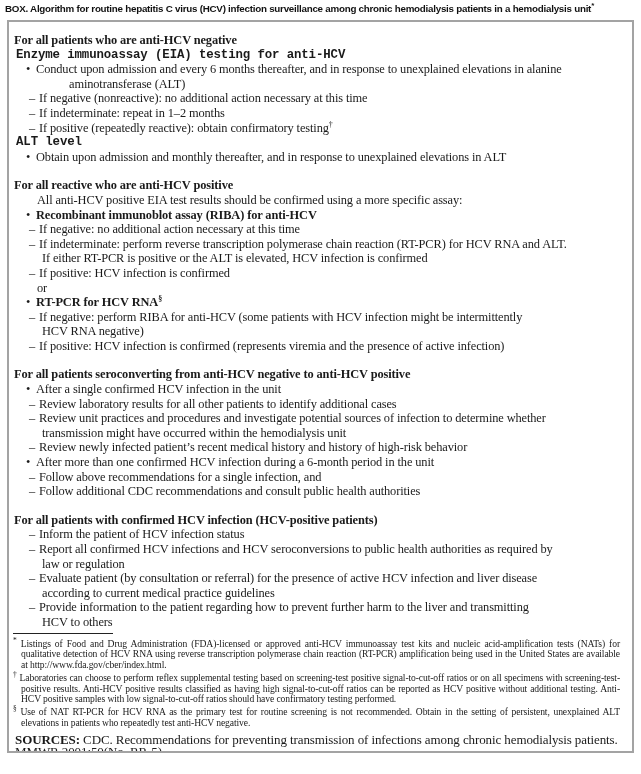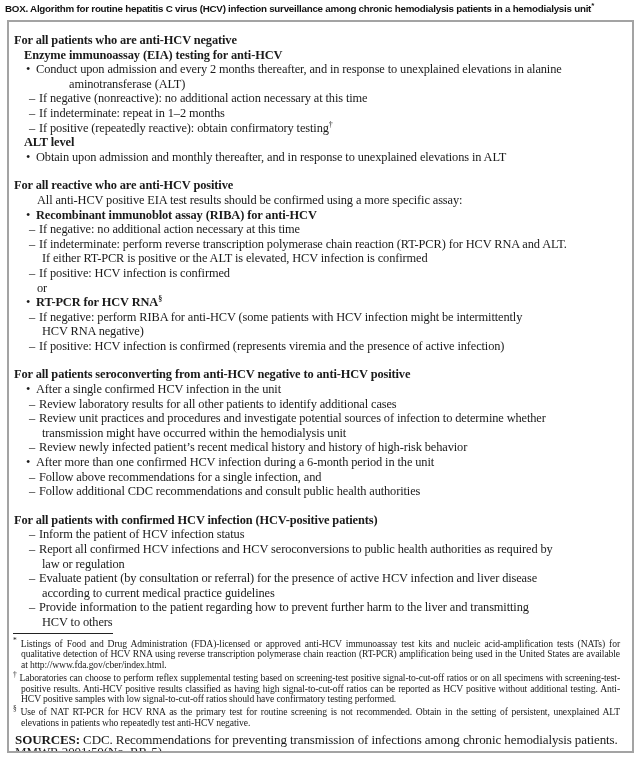--- a/index.html
+++ b/index.html
@@ -17,21 +17,21 @@
   .frame {
     position:absolute; left:7px; right:7px; top:20px; bottom:9px;
     border:2px solid #a3a3a3; box-sizing:border-box;
     padding:11px 8px 0 0; overflow:hidden;
   }
   .section { margin:0; }
   .section + .section { margin-top:14px; }
   .line { font-size:12.4px; line-height:14.6px; letter-spacing:-0.12px; }
   .h1 { padding-left:5px; font-weight:bold; }
   .l1 { padding-left:15px;margin-left:13px; }
-  .h2 { padding-left:15px; font-weight:bold; }
+  .h2 { padding-left:7px; font-weight:bold;font-family:Liberation Mono, monospace; }
   .bullet-line { padding-left:17px; }
   .dash-line { padding-left:20px; }
   .bwrap { padding-left:32px;margin-left:28px; }
   .dwrap { padding-left:33px; }
   .marker { display:inline-block; width:10px; }
   .bold { font-weight:bold; }
   sup { font-size:8px; line-height:0; }
   .fn-sep {
     margin:3px 0 2px 4px; width:100px; height:0;
     border-top:1.5px solid #222;
@@ -48,21 +48,21 @@
 </head>
 <body>
 
 <div class="page">
   <div class="box-title"><span>BOX. Algorithm for routine hepatitis C virus (HCV) infection surveillance among chronic hemodialysis patients in a hemodialysis unit</span><sup>*</sup></div>
   <div class="frame">
     <div>
         <div class="section">
           <div class="line h1">For all patients who are anti-HCV negative</div>
           <div class="line h2">Enzyme immunoassay (EIA) testing for anti-HCV</div>
-          <div class="line bullet-line"><span class="marker">•</span><span>Conduct upon admission and every 2 months thereafter, and in response to unexplained elevations in alanine</span></div>
+          <div class="line bullet-line"><span class="marker">•</span><span>Conduct upon admission and every 6 months thereafter, and in response to unexplained elevations in alanine</span></div>
           <div class="line bwrap">aminotransferase (ALT)</div>
           <div class="line dash-line"><span class="marker">–</span><span>If negative (nonreactive): no additional action necessary at this time</span></div>
           <div class="line dash-line"><span class="marker">–</span><span>If indeterminate: repeat in 1–2 months</span></div>
           <div class="line dash-line"><span class="marker">–</span><span>If positive (repeatedly reactive): obtain confirmatory testing<sup>†</sup></span></div>
           <div class="line h2">ALT level</div>
           <div class="line bullet-line"><span class="marker">•</span><span>Obtain upon admission and monthly thereafter, and in response to unexplained elevations in ALT</span></div>
         </div>
         <div class="section">
           <div class="line h1">For all reactive who are anti-HCV positive</div>
           <div class="line l1">All anti-HCV positive EIA test results should be confirmed using a more specific assay:</div>

